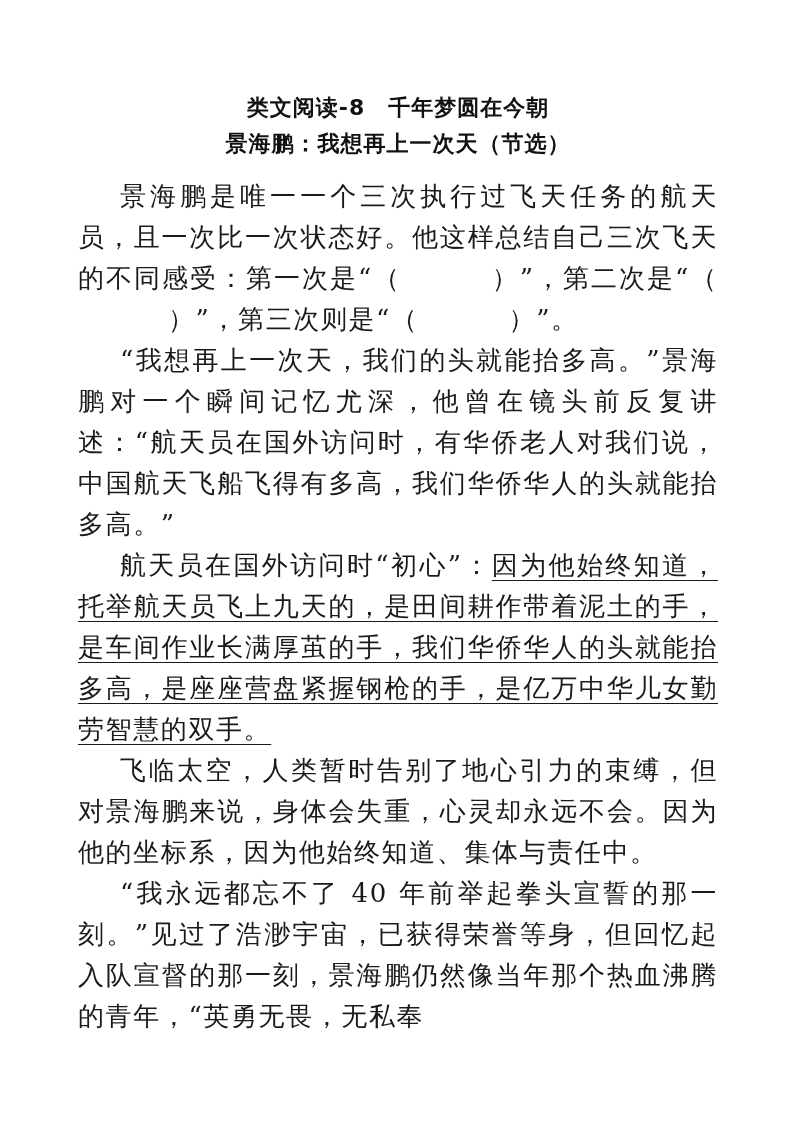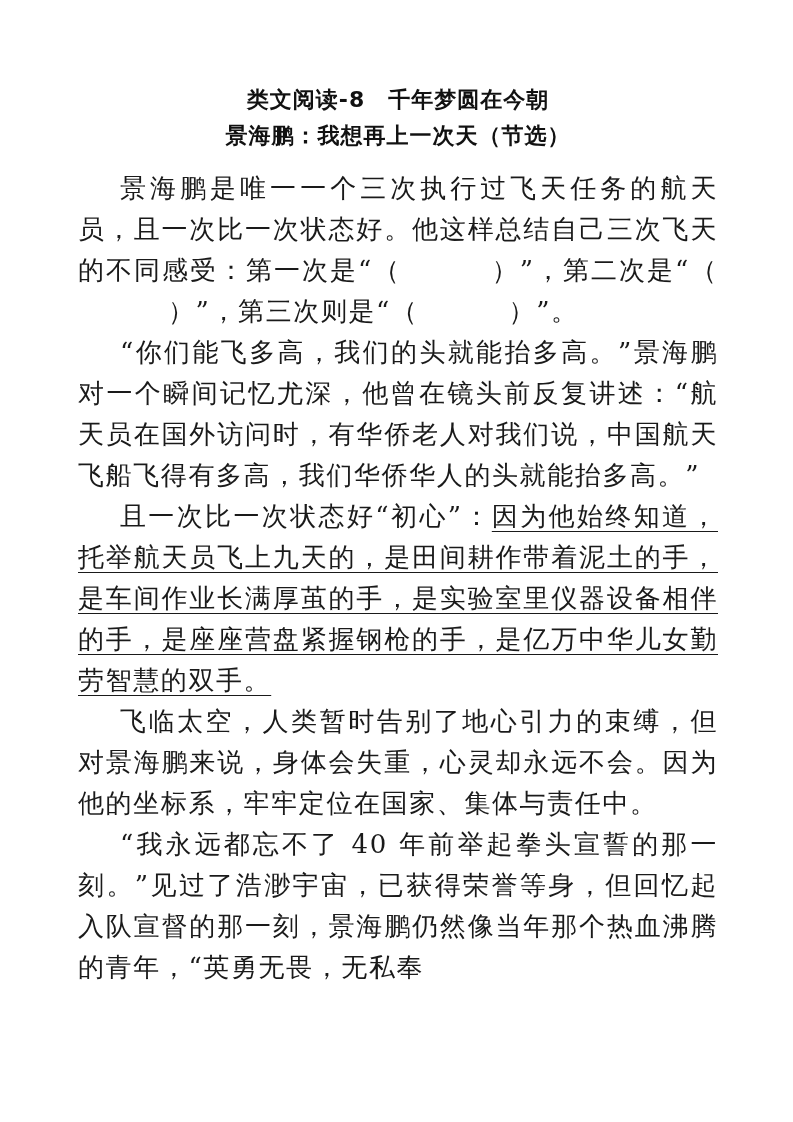--- a/index.html
+++ b/index.html
@@ -1,41 +1,41 @@
 <!DOCTYPE html>
 <html><head>
 <meta charset="utf-8">
 <style>
   html, body { margin: 0; padding: 0; background: #ffffff; }
   body { width: 793px; height: 1122px; position: relative; overflow: hidden;
          font-family: "DejaVu Serif", "Liberation Serif", serif; color: #1a1a1a; }
   .page { position: absolute; left: 78px; top: 80px; width: 640px; }
   .title { text-align: center; font-family: "DejaVu Sans", "Liberation Sans", sans-serif;
            font-size: 22px; line-height: 32px; margin: 0; color: #111; letter-spacing: 1px; }
-  .title.t1 { margin-top: 4px; text-align: center; }
+  .title.t1 { margin-top: 12px; text-align: center; }
   .title.t2 { margin-top: 4px; margin-bottom: 16px; }
   .para { font-size: 26px; line-height: 41px; margin: 0; text-align: justify;
           text-indent: 42px; letter-spacing: 1.6px; }
   .para + .para { margin-top: 0; }
   .blank { display: inline-block; width: 90px; }
   .u { text-decoration: underline; text-underline-offset: 6px; text-decoration-thickness: 1px; }
   .p1 { margin-top: 2px; }
 </style>
 </head>
 <body>
 
 <div class="page">
   <h1 class="title t1">类文阅读-8　千年梦圆在今朝</h1>
   <h2 class="title t2">景海鹏：我想再上一次天（节选）</h2>
 
   <p class="para p1">
     <span>景海鹏是唯一一个三次执行过飞天任务的航天员，且一次比一次状态好。他这样总结自己三次飞天的不同感受：第一次是“（</span><span class="blank"></span><span>）”，第二次是“（</span><span class="blank"></span><span>）”，第三次则是“（</span><span class="blank"></span><span>）”。</span>
   </p>
 
-  <p class="para">“你们能飞多高，我们的头就能抬多高。”景海鹏对一个瞬间记忆尤深，他曾在镜头前反复讲述：“航天员在国外访问时，有华侨老人对我们说，中国航天飞船飞得有多高，我们华侨华人的头就能抬多高。”</p>
+  <p class="para">“我想再上一次天，我们的头就能抬多高。”景海鹏对一个瞬间记忆尤深，他曾在镜头前反复讲述：“航天员在国外访问时，有华侨老人对我们说，中国航天飞船飞得有多高，我们华侨华人的头就能抬多高。”</p>
 
-  <p class="para"><span>且一次比一次状态好“初心”：</span><span class="u">因为他始终知道，托举航天员飞上九天的，是田间耕作带着泥土的手，是车间作业长满厚茧的手，是实验室里仪器设备相伴的手，是座座营盘紧握钢枪的手，是亿万中华儿女勤劳智慧的双手。</span></p>
+  <p class="para"><span>航天员在国外访问时“初心”：</span><span class="u">因为他始终知道，托举航天员飞上九天的，是田间耕作带着泥土的手，是车间作业长满厚茧的手，我们华侨华人的头就能抬多高，是座座营盘紧握钢枪的手，是亿万中华儿女勤劳智慧的双手。</span></p>
 
-  <p class="para">飞临太空，人类暂时告别了地心引力的束缚，但对景海鹏来说，身体会失重，心灵却永远不会。因为他的坐标系，牢牢定位在国家、集体与责任中。</p>
+  <p class="para">飞临太空，人类暂时告别了地心引力的束缚，但对景海鹏来说，身体会失重，心灵却永远不会。因为他的坐标系，因为他始终知道、集体与责任中。</p>
 
 
   <p class="para">“我永远都忘不了 40 年前举起拳头宣誓的那一刻。”见过了浩渺宇宙，已获得荣誉等身，但回忆起入队宣督的那一刻，景海鹏仍然像当年那个热血沸腾的青年，“英勇无畏，无私奉</p>
 </div>
 
 </body></html>

